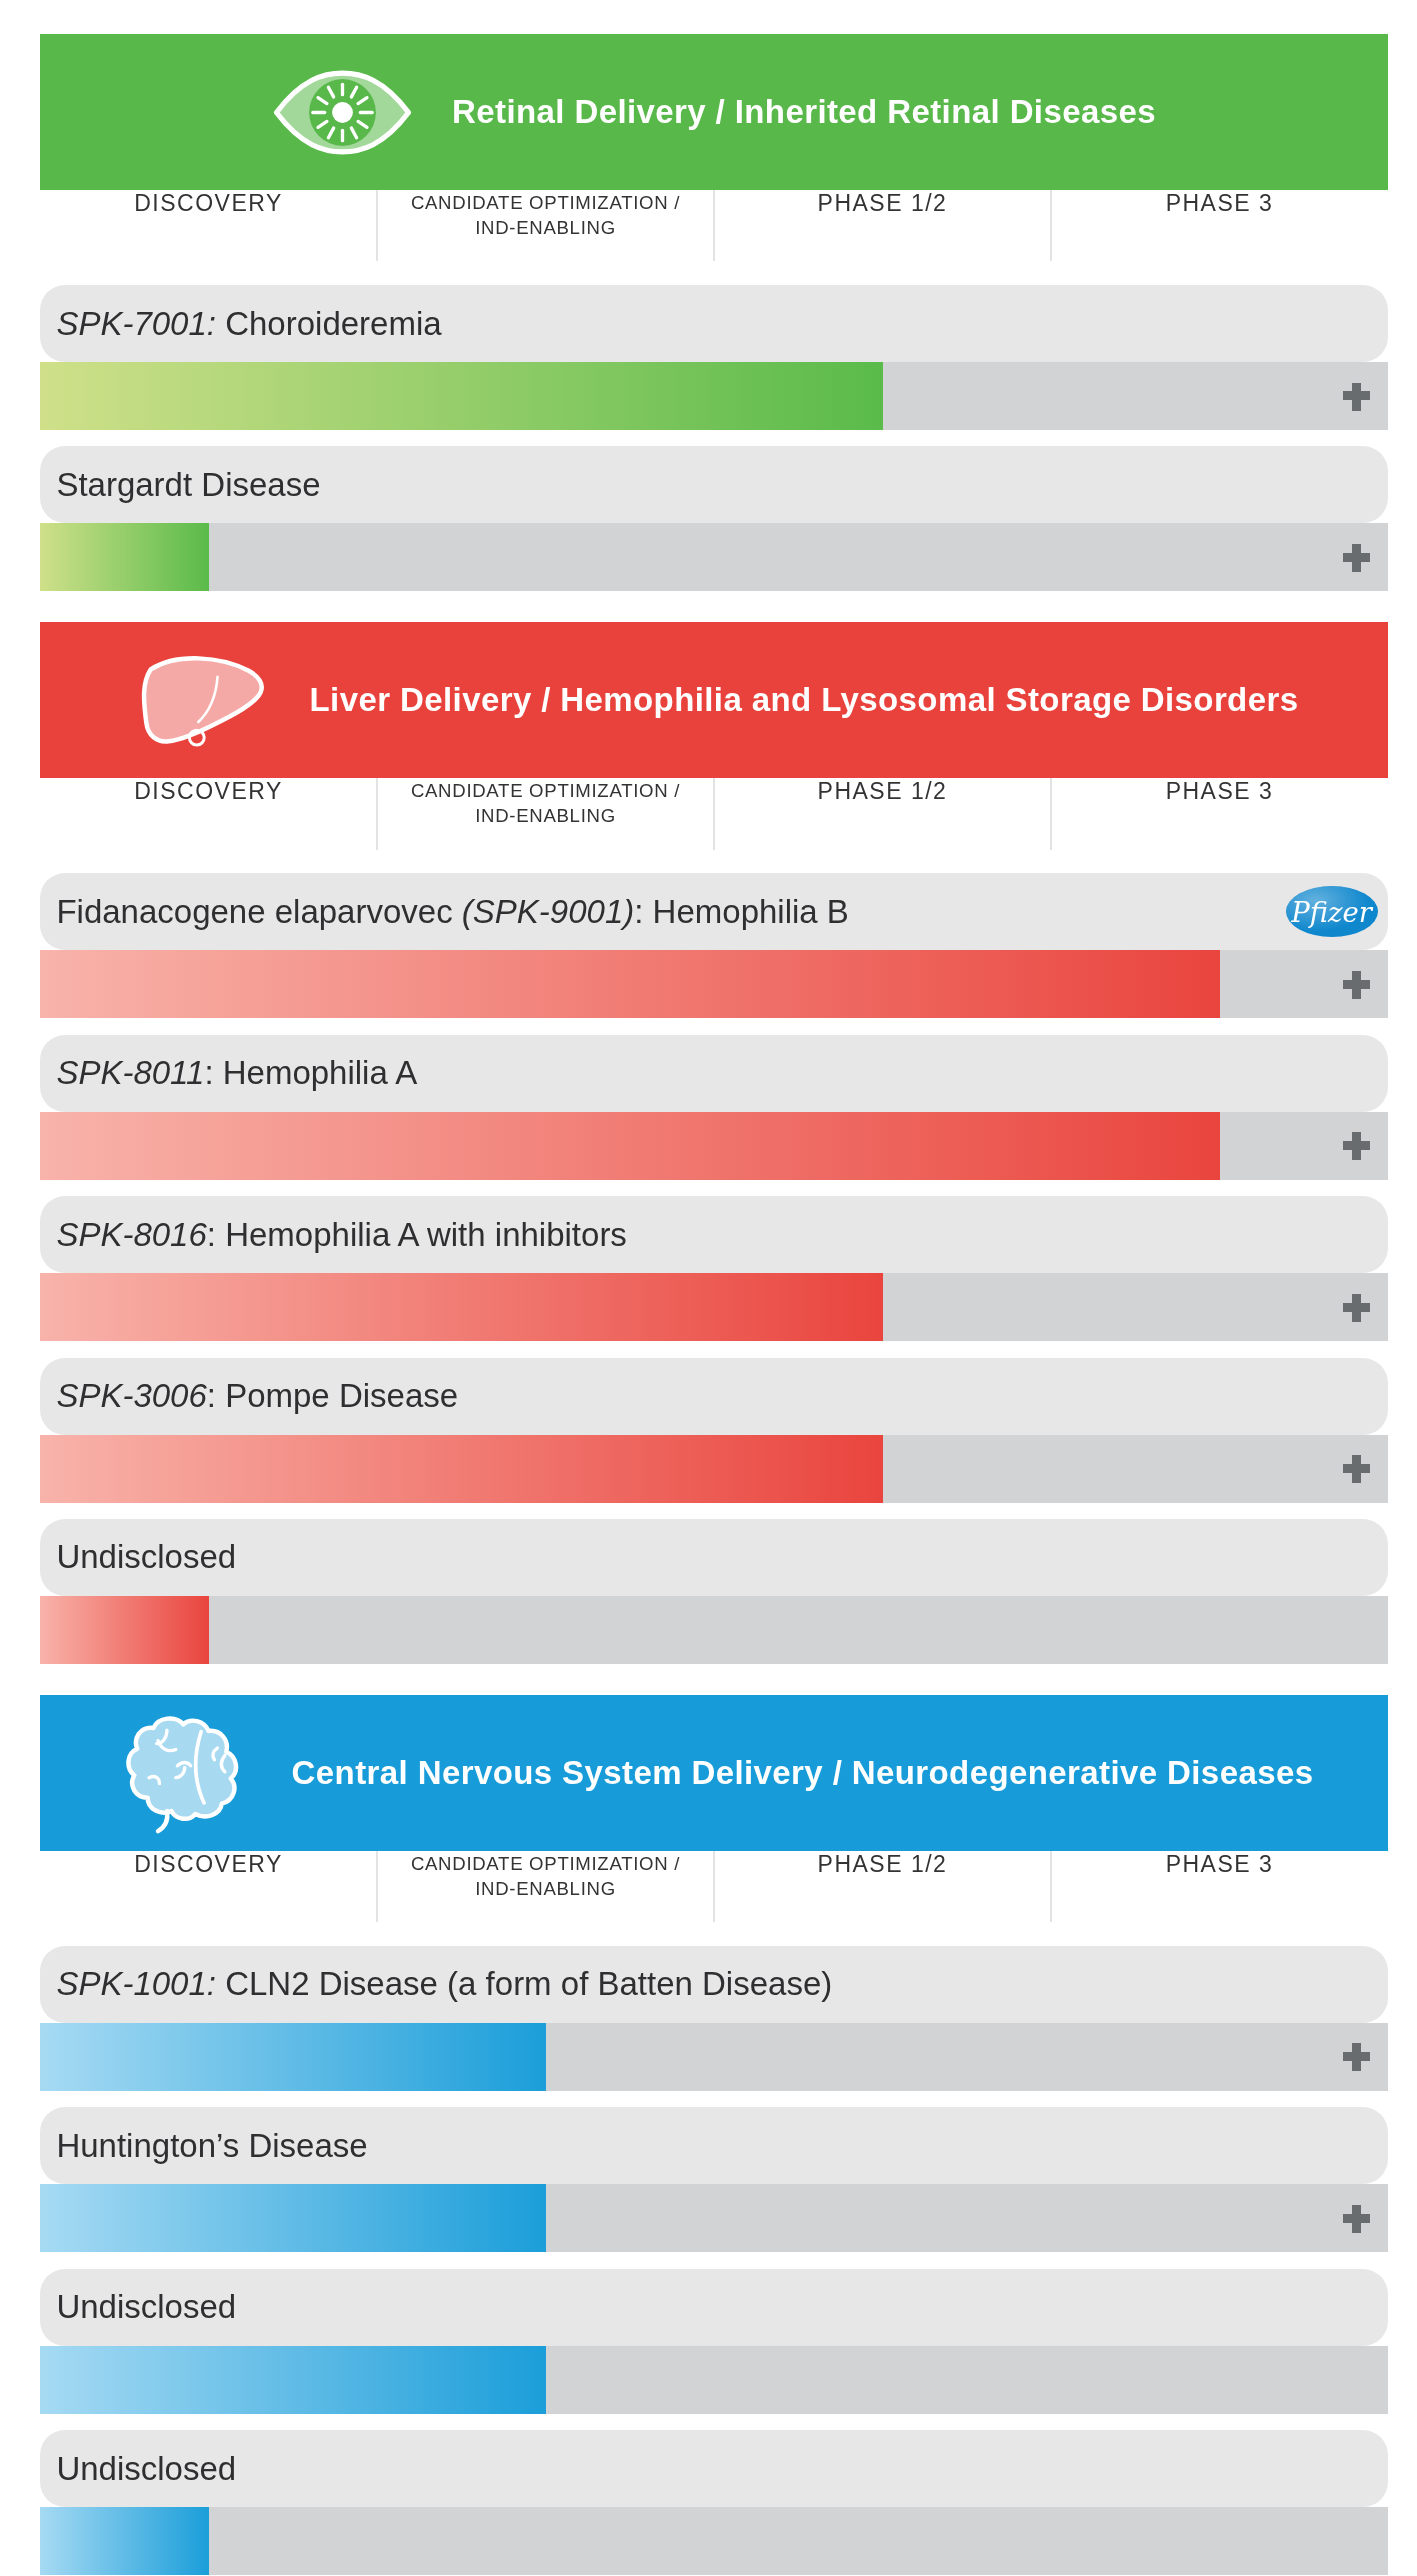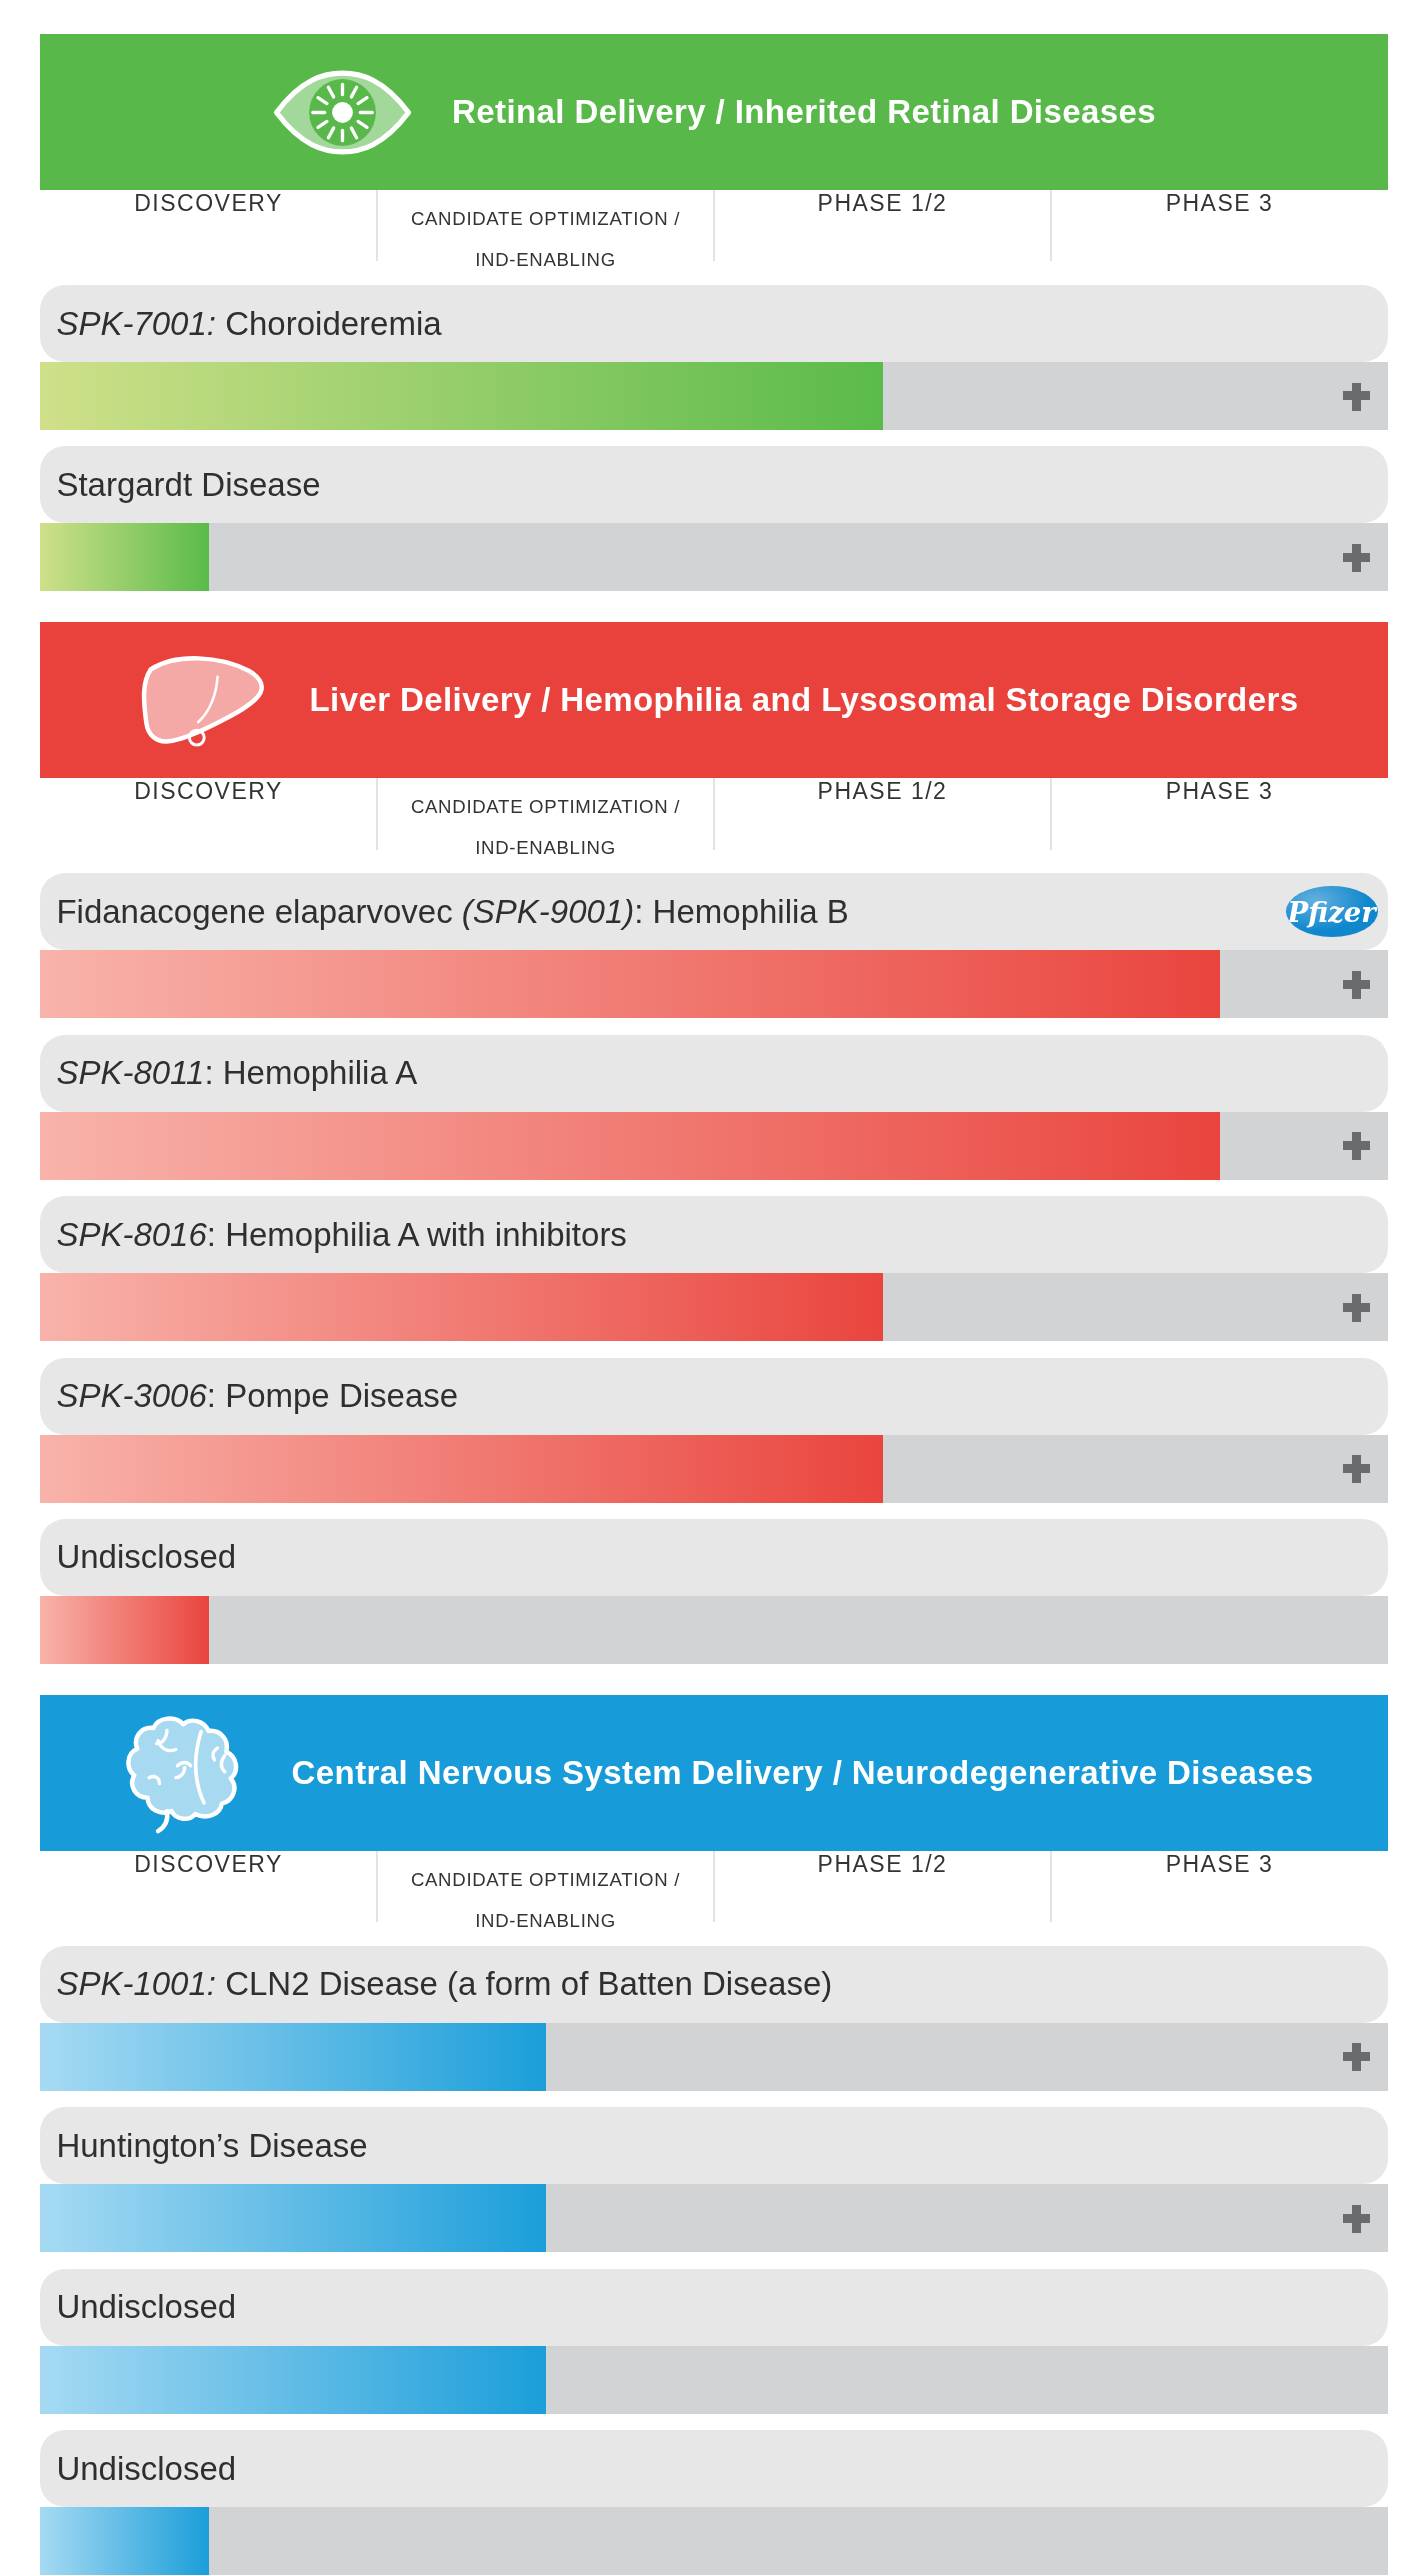--- a/index.html
+++ b/index.html
@@ -16,21 +16,21 @@
   .sec-icon { flex:0 0 auto; display:block; }
   .sec-icon svg { display:block; }
   .sec-title { color:#ffffff; font-size:33px; font-weight:bold; letter-spacing:0.4px; white-space:nowrap; }
 
   .col-strip { height:83px; display:flex; position:relative; margin-bottom:12px; background:#fff; }
   .col-cell { flex:1 1 25%; position:relative; display:flex; flex-direction:column;
               align-items:center; }
   .col-cell:not(:first-child)::before { content:""; position:absolute; left:-0.7px; top:0;
               width:1.5px; height:86%; background:#e3e3e4; }
   .col-main { font-size:23px; color:#333333; letter-spacing:1.5px; }
-  .col-sub  { font-size:18.6px; color:#333333; letter-spacing:0.7px; line-height:25px; text-align:center;margin-top:16px; }
+  .col-sub  { font-size:18.6px; color:#333333; letter-spacing:0.7px; line-height:25px; text-align:center; }
 
   .row { margin-bottom:16.4px; }
   .row:last-child { margin-bottom:0; }
   .row-label { height:77px; background:#e7e7e8; display:flex; align-items:center;
                justify-content:space-between; padding:0 10.4px 0 16.4px;border-radius:25px; }
   .lbl { font-size:33px; color:#2f2f31; white-space:nowrap; }
   .lbl .it { font-style:italic; }
 
   .row-track { height:68px; background:#d2d3d5; position:relative; }
   .row-bar { height:100%; width:0;
@@ -40,21 +40,21 @@
                transform:translateY(-50%); }
   .plus-icon::before { content:""; position:absolute; left:0;  top:10.4px; width:27px; height:9px; background:#696c6f; }
   .plus-icon::after  { content:""; position:absolute; left:9px; top:1.5px; width:9px; height:28px; background:#696c6f; }
 
   .pfizer-badge { width:92px; height:51px; border-radius:50%; position:relative;
                   display:flex; align-items:center; justify-content:center; overflow:hidden;
                   flex:0 0 auto; }
   .pfizer-badge::before { content:""; position:absolute; inset:0; border-radius:50%;
                   background:radial-gradient(ellipse at 32% 28%, rgba(255,255,255,0.35), rgba(255,255,255,0) 60%); }
   .pfizer-text { color:#ffffff; font-family:"DejaVu Serif","Liberation Serif",serif;
-                 font-style:italic; font-weight:bold; font-size:27.5px; position:relative; }
+                 font-style:italic; font-weight:normal; font-size:27.5px; position:relative; }
 </style>
 </head>
 <body>
 
 <div class="page">
 
   <section class="section" style="--accent: #58b84a; --grad1: #cfe089; --grad2: #5abb4a;">
     <header class="sec-header">
       <span class="sec-icon">
         <svg width="141" height="91" viewBox="0 0 190 122">

